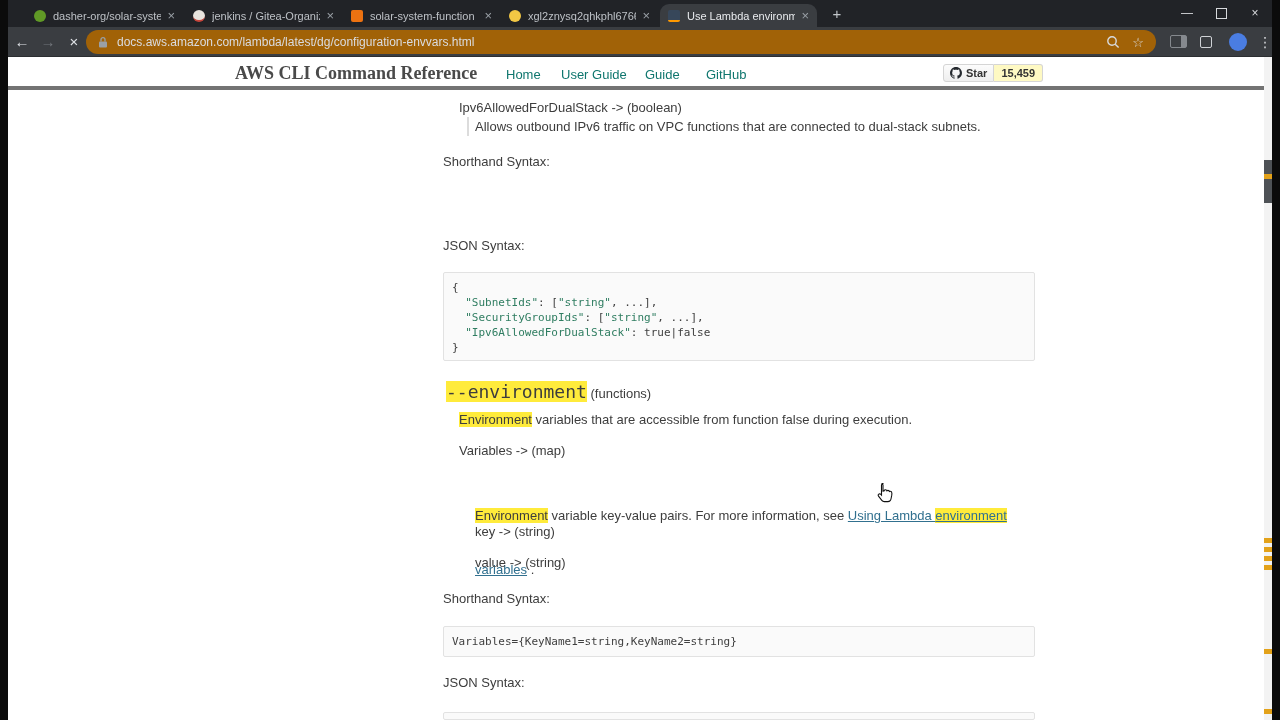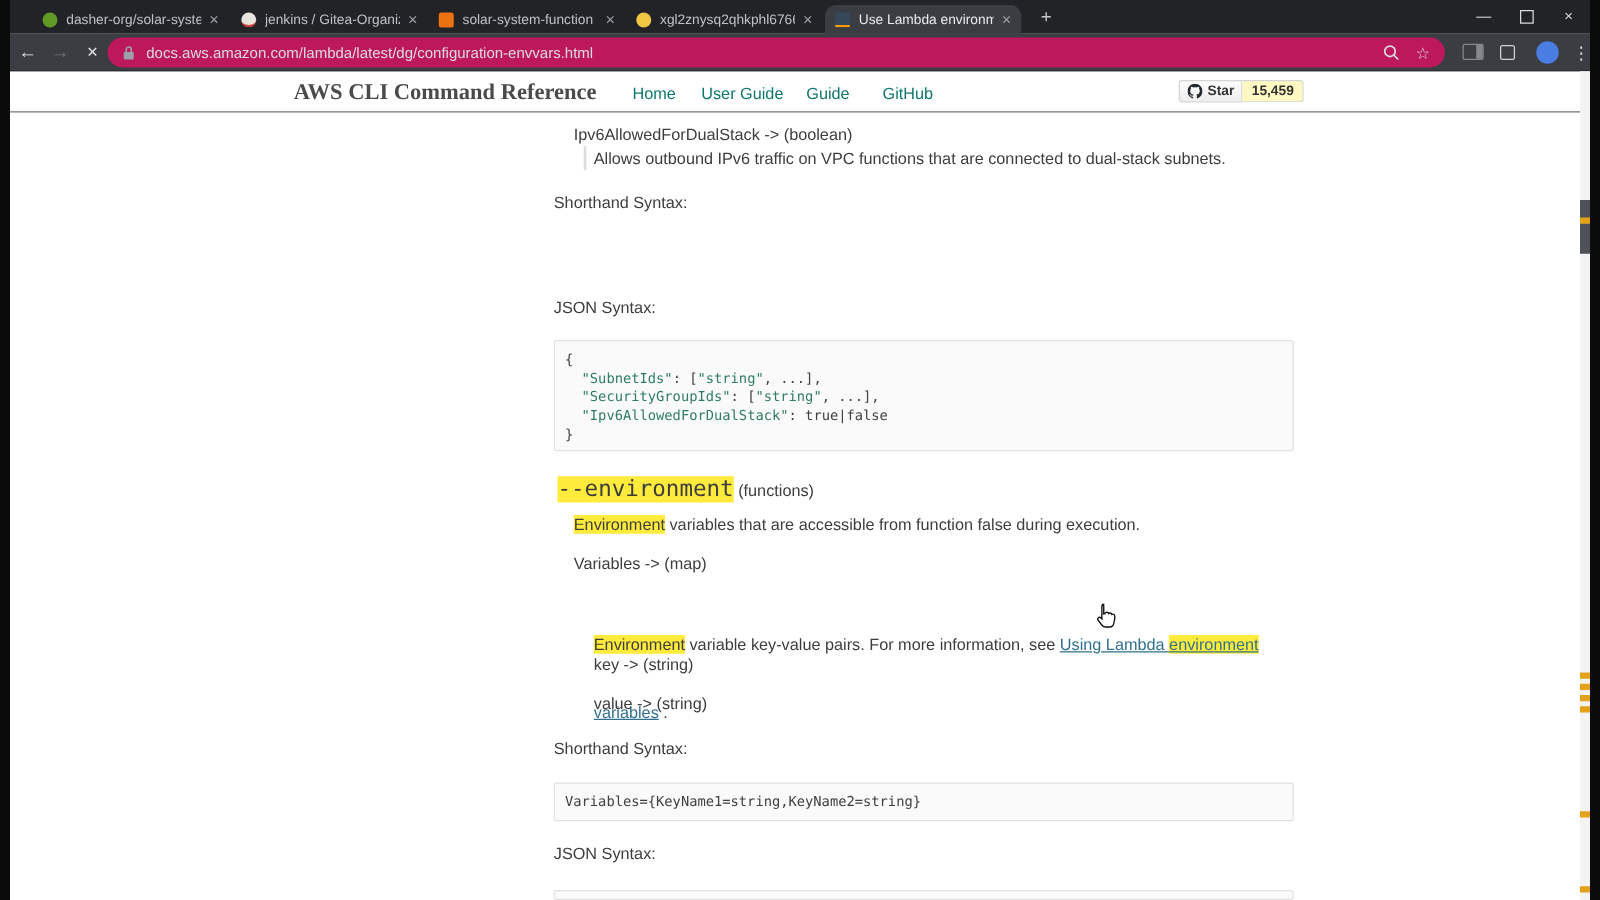--- a/index.html
+++ b/index.html
@@ -25,35 +25,35 @@
            font-size:15px;text-align:center;line-height:19px;border-radius:50%;}
   .win-controls{position:absolute;right:8px;top:0;height:27px;display:flex;z-index:45;}
   .win-controls span{width:34px;text-align:center;line-height:26px;color:#d8dadd;font-size:12px;}
   .max-box{display:inline-block;width:9px;height:9px;border:1px solid #d8dadd;vertical-align:middle;}
 
   .toolbar{position:absolute;left:0;top:27px;width:1280px;height:30px;background:#3a3d41;
            border-bottom:1px solid #2c2e31;box-sizing:border-box;z-index:40;}
   .nav-btn{position:absolute;top:3px;width:24px;height:24px;text-align:center;line-height:24px;
            color:#dfe2e6;font-size:15px;border-radius:50%;}
   .nav-btn.disabled{color:#72767b;}
-  .omnibox{position:absolute;left:86px;top:3px;width:1070px;height:24px;background:#be185d;
+  .omnibox{position:absolute;left:86px;top:3px;width:1070px;height:24px;background:#a16207;
            border-radius:12px;display:flex;align-items:center;padding:0 12px;box-sizing:border-box;}
   .url-text{flex:1;margin-left:9px;color:#dadce0;font-size:12px;white-space:nowrap;overflow:hidden;}
   .omni-icon{flex:none;margin-left:12px;color:#d8dadd;font-size:13px;line-height:1;}
   .tb-icon{position:absolute;color:#d8dadd;}
   .sp-box{left:1170px;top:8px;width:15px;height:11px;border:1.5px solid #85898e;border-radius:2px;}
   .sp-box i{position:absolute;right:0;top:0;bottom:0;width:5px;background:#85898e;display:block;}
   .ext-box{left:1200px;top:9px;width:10px;height:10px;border:1.5px solid #cfd2d6;border-radius:2px;}
   .avatar{left:1229px;top:6px;width:18px;height:18px;border-radius:50%;background:#4a7de2;}
   .kebab{left:1257px;top:4px;font-size:14px;line-height:22px;width:16px;text-align:center;}
 
   
   .page{position:absolute;inset:0;background:#fff;}
   .site-header{position:absolute;left:0;top:57px;width:1272px;height:33px;background:#fff;
-               border-bottom:1px solid #737373;box-sizing:border-box;z-index:10;}
+               border-bottom:4px solid #737373;box-sizing:border-box;z-index:10;}
   .brand{position:absolute;left:235px;top:6px;font-family:"Liberation Serif",serif;
          font-weight:700;font-size:18px;color:#4a4a4a;}
   .site-nav a{position:absolute;top:10px;font-size:13px;color:#0f766e;text-decoration:none;}
   .star-widget{position:absolute;left:943px;top:7px;display:flex;font-size:11px;font-weight:700;color:#333;}
   .star-left{display:flex;align-items:center;gap:4px;height:18px;padding:0 6px;
              background:linear-gradient(#fcfcfc,#eeeeee);border:1px solid #d5d5d5;
              border-radius:3px 0 0 3px;box-sizing:border-box;}
   .star-count{display:flex;align-items:center;height:18px;padding:0 7px;background:#fef9c3;
               border:1px solid #d5d5d5;border-left:none;border-radius:0 3px 3px 0;box-sizing:border-box;}
 

